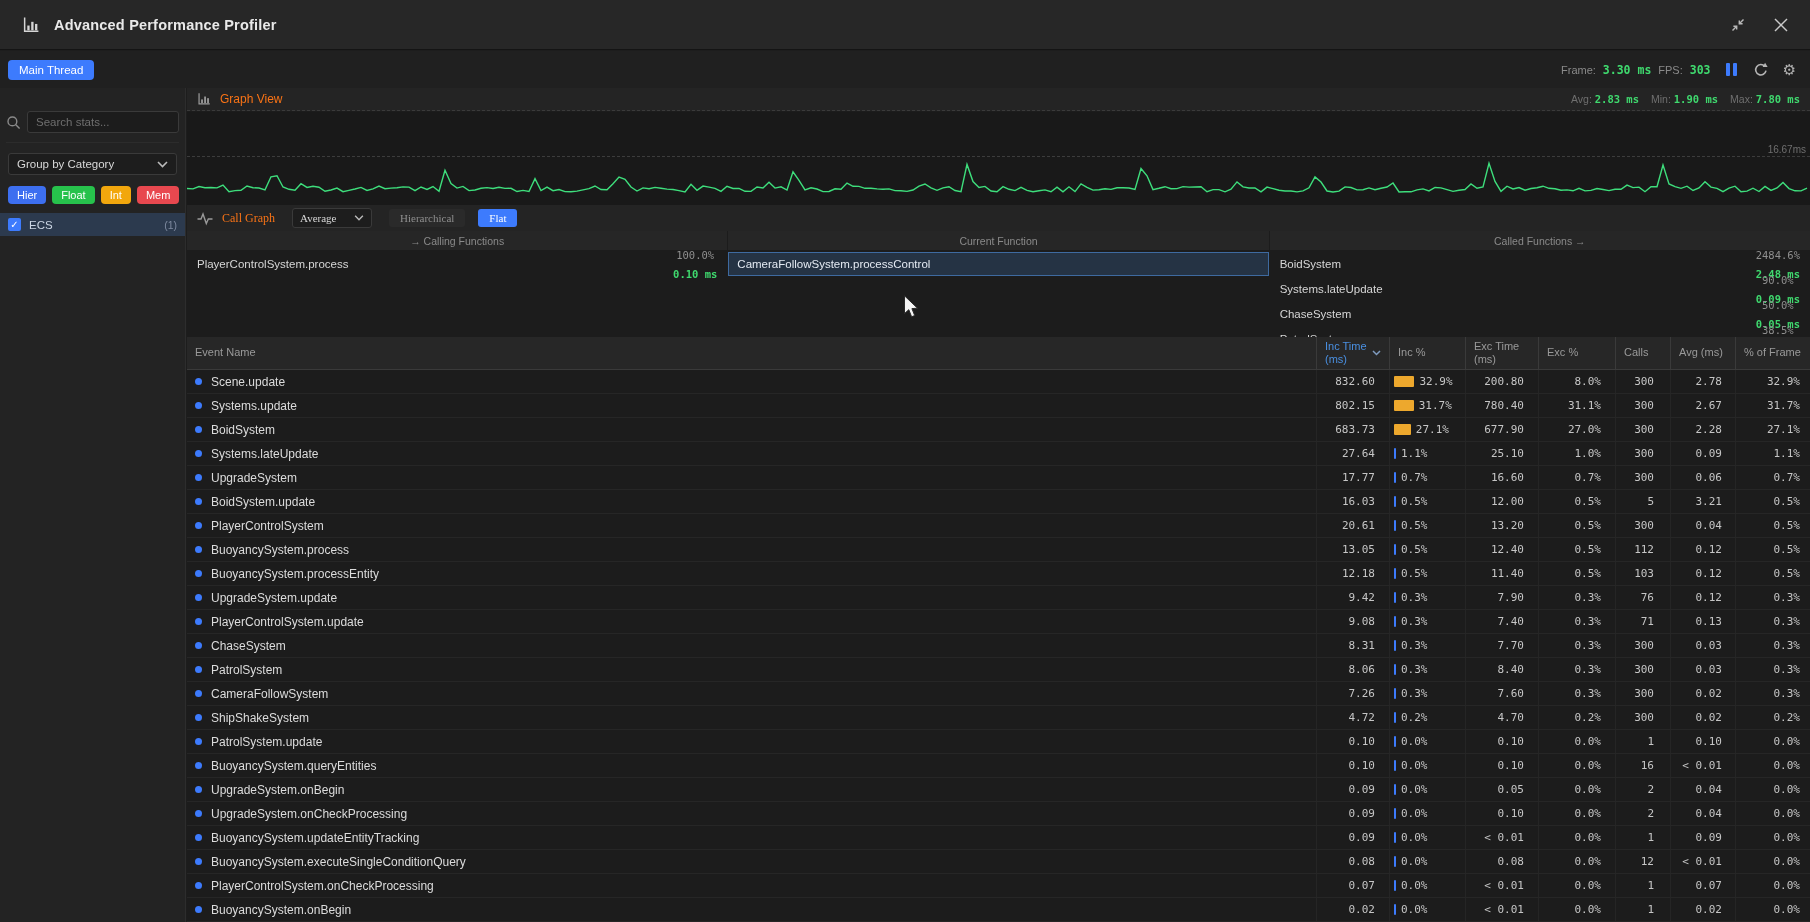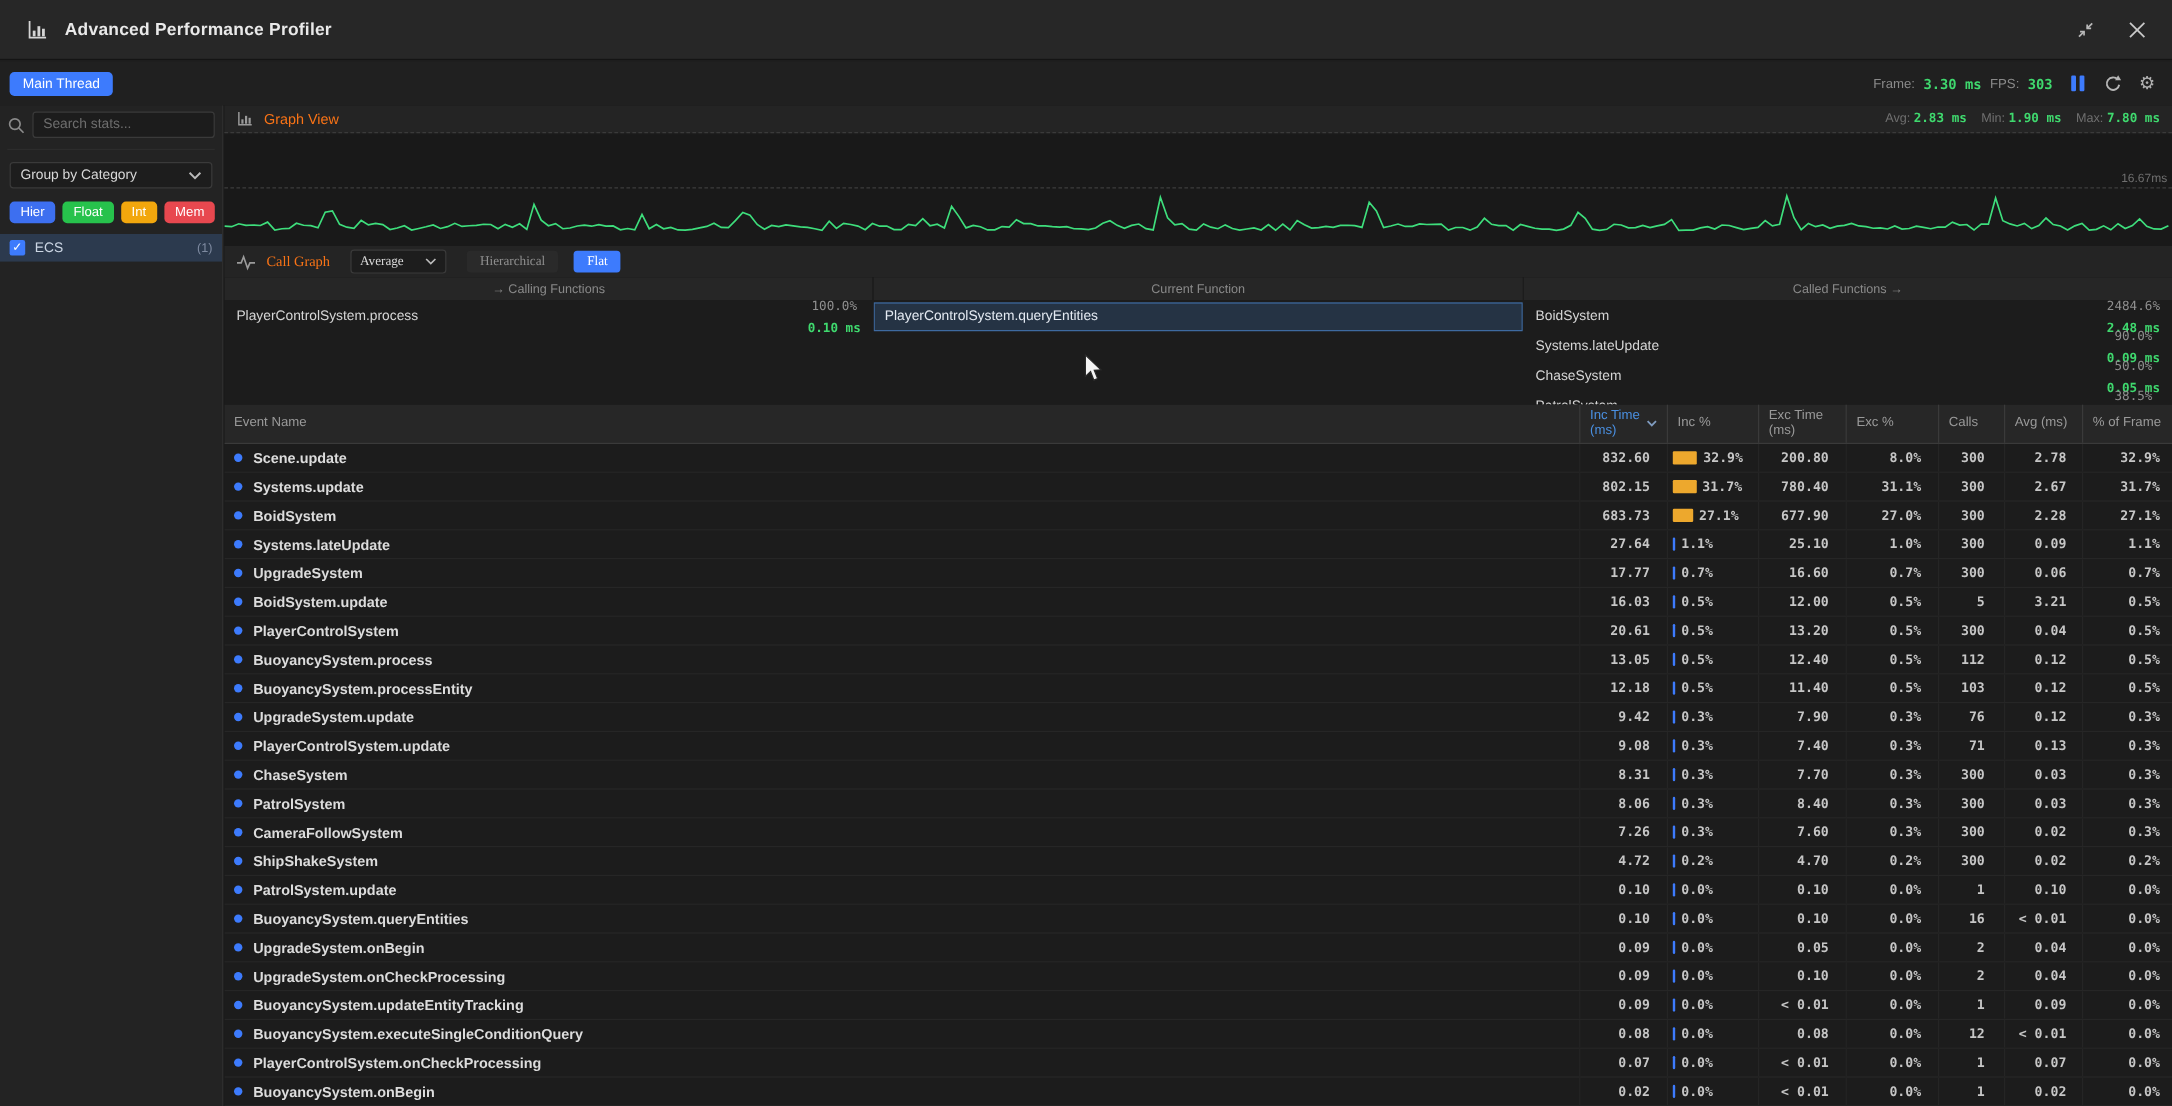--- a/index.html
+++ b/index.html
@@ -21,21 +21,21 @@
   .main-thread { margin-left:8px; background:#3d7bfd; color:#fff; font-size:11.5px; padding:4px 11px; border-radius:4px; border:none; font-family:inherit; }
   .frame-stats { margin-left:auto; display:flex; align-items:center; gap:7px; padding-right:14px; font-size:11px; }
   .frame-stats .v { font-size:11.5px; }
   .icon-btn { display:flex; align-items:center; margin-left:8px; }
   .pause-icon { display:flex; gap:3px; }
   .pause-icon span { width:4px; height:13px; background:#3d7bfd; border-radius:1px; display:block; }
   .gear { font-size:15px; color:#b0b0b0; line-height:1; }
 
   
   .sidebar { position:absolute; top:88px; left:0; width:186px; bottom:0; background:#232323; border-right:1px solid #2d2d2d; }
-  .search-row { display:flex; align-items:center; margin:5px 6px 0 6px; gap:6px; padding-bottom:9px; border-bottom:1px solid #2c2c2c; }
+  .search-row { display:flex; align-items:center; margin:23px 6px 0 6px; gap:6px; padding-bottom:9px; border-bottom:1px solid #2c2c2c; }
   .search-input { flex:1; min-width:0; background:#1c1c1c; border:1px solid #3a3a3a; border-radius:3px; color:#bbb; font-size:11.5px; padding:4px 8px; font-family:inherit; outline:none; }
   .search-input::placeholder { color:#6e6e6e; }
   .select-box { margin:10px 8px 0 8px; height:22px; background:#1d1d1d; border:1px solid #3a3a3a; border-radius:3px; display:flex; align-items:center; padding:0 8px; font-size:11.5px; color:#d8d8d8; }
   .select-box .chev { margin-left:auto; display:flex; }
   .chips { display:flex; gap:6px; margin:11px 8px 0 8px; }
   .chip { font-size:11px; color:#fff; padding:3px 9px; border-radius:4px; }
   .cat-list { margin-top:9px; }
   .cat-row { height:23px; display:flex; align-items:center; gap:8px; padding:0 8px; font-size:11.5px; color:#ccd6e4; }
   .cat-row.sel { background:#2c3a4e; }
   .checkbox { width:13px; height:13px; background:#3d7bfd; border-radius:2px; color:#fff; font-size:10px; line-height:13px; text-align:center; flex:none; }
@@ -67,21 +67,21 @@
   .cg-pct { color:#8f8f8f; }
   .current-box { height:24px; flex:none; margin-top:2px; background:#253344; border:1px solid #3e6aa0; display:flex; align-items:center; padding:0 8px; font-size:11.5px; color:#e4eaf2; }
 
   
   .stats-table { position:absolute; top:249px; left:0; right:0; bottom:0; overflow:hidden; }
   .thead, .trow { display:grid; grid-template-columns:1fr 73px 76px 73px 77px 55px 65px 75px; }
   .thead { height:33px; background:#272727; border-bottom:1px solid #3a3a3a; }
   .th { display:flex; align-items:center; font-size:11px; color:#9a9a9a; padding:0 8px; border-left:1px solid #3a3a3a; line-height:1.2; }
   .th.first { border-left:none; }
   .th.sorted { color:#4a90e2; gap:5px; }
-  .trow { height:24px; border-bottom:1px solid #262626;font-weight:bold; }
+  .trow { height:24px; border-bottom:1px solid #262626; }
   .tc { display:flex; align-items:center; height:100%; font-family:"DejaVu Sans Mono",monospace; font-size:11px; color:#c6c6c6; border-left:1px solid #252525; }
   .tc.name { font-family:"Liberation Sans",sans-serif; font-size:12px; color:#dcdcdc; border-left:none; padding:0 8px; gap:9px; }
   .dot { width:7px; height:7px; border-radius:50%; background:#3d7bfd; flex:none; }
   .tc.rnum { justify-content:flex-end; padding-right:14px; }
   .tc.calls { justify-content:flex-end; padding-right:16px; }
   .tc.avg { justify-content:flex-end; padding-right:13px; }
   .tc.frame { justify-content:flex-end; padding-right:10px; }
   .tc.pct { padding-left:4px; gap:5px; }
   .bar { height:11px; border-radius:1px; display:inline-block; flex:none; }
 
@@ -226,21 +226,21 @@
             <span>PlayerControlSystem.process</span>
             <span class="cg-right">
               <span class="cg-pct mono">100.0%</span>
               <span class="mono green">0.10 ms</span>
             </span>
           </div>
         </div>
     </div>
     <div class="cg-col">
       <div class="cg-colhead">Current Function</div>
-      <div class="current-box">PlayerControlSystem.queryEntities</div>
+      <div class="current-box">CameraFollowSystem.processControl</div>
     </div>
     <div class="cg-col">
       <div class="cg-colhead">Called Functions →</div>
       <div>
           <div class="cg-row">
             <span>BoidSystem</span>
             <span class="cg-right">
               <span class="cg-pct mono">2484.6%</span>
               <span class="mono green">2.48 ms</span>
             </span>

